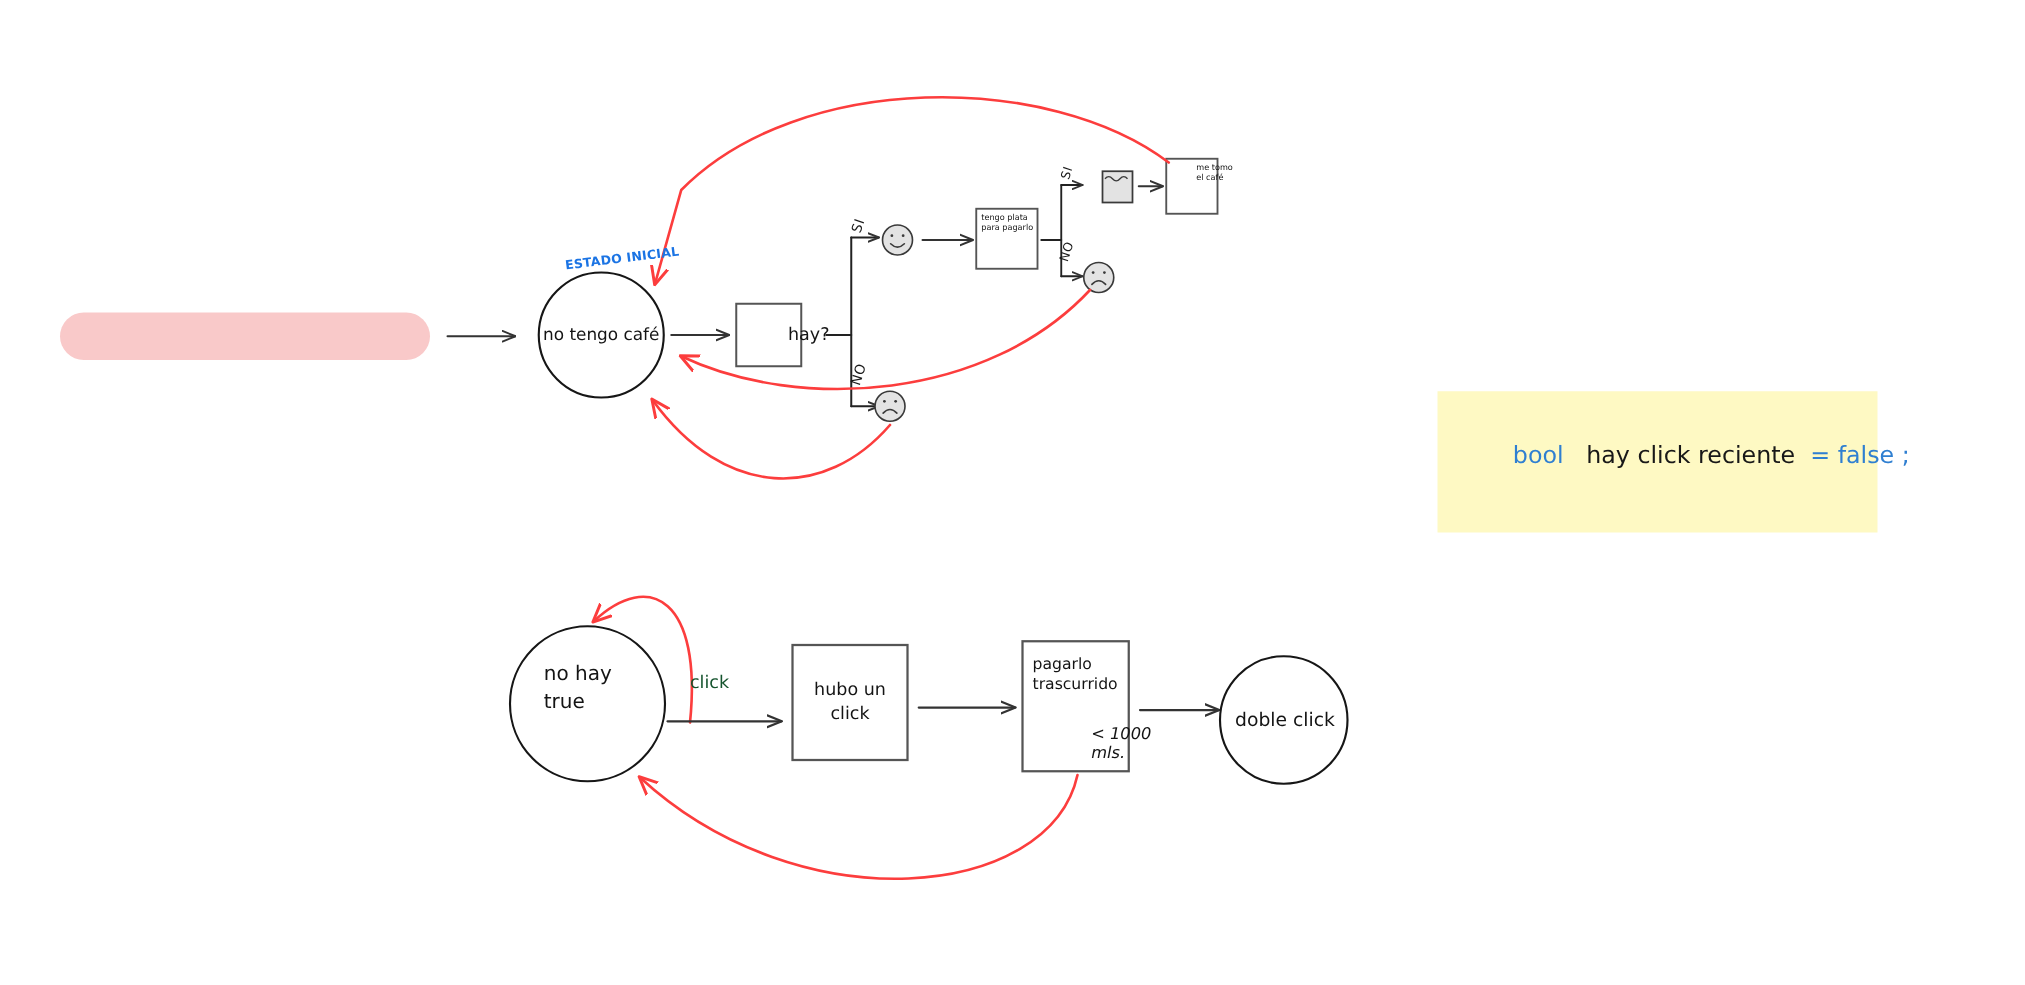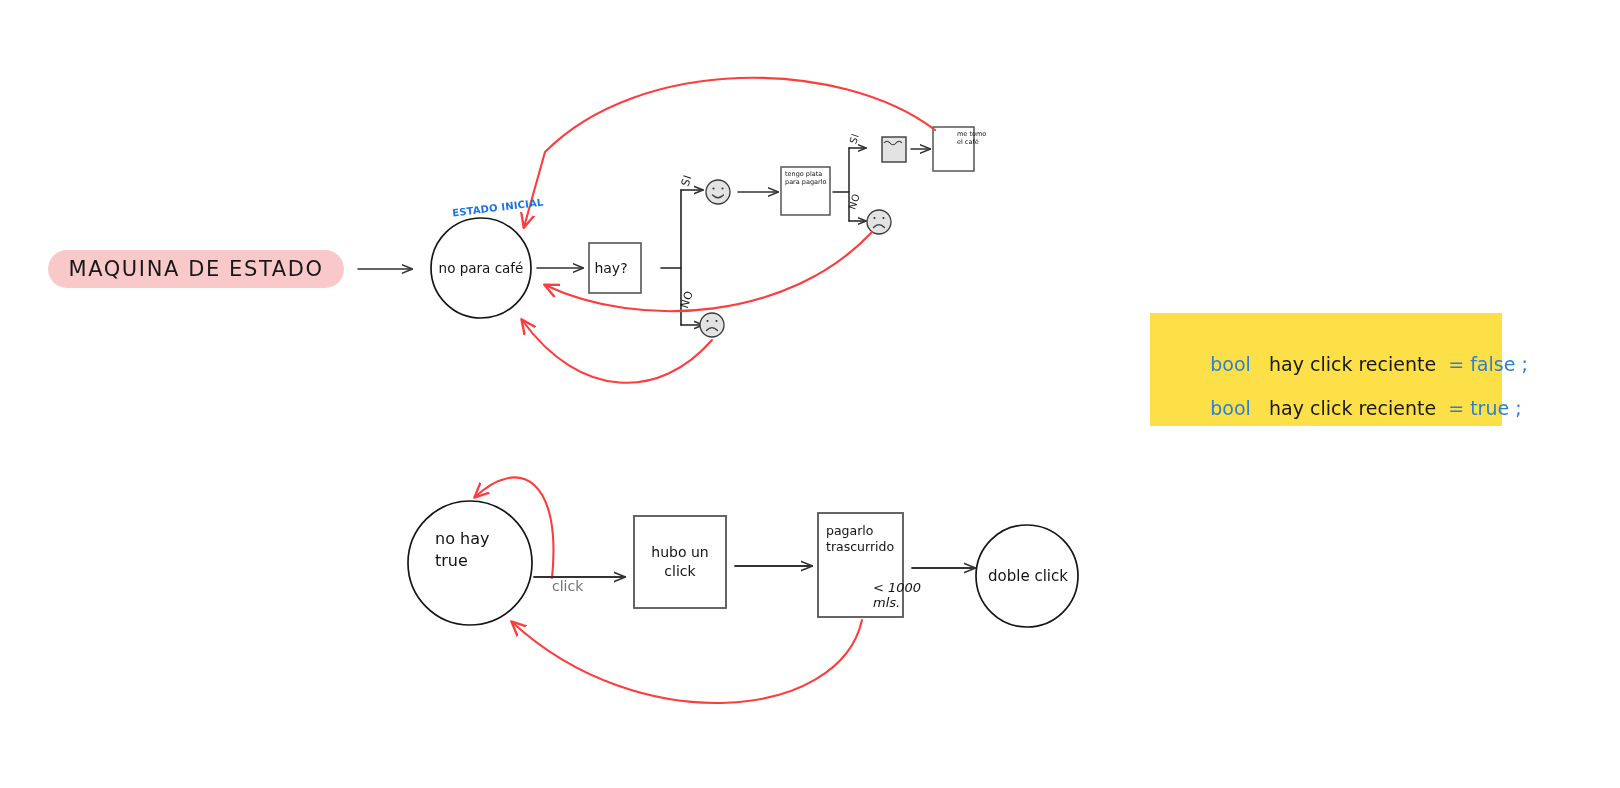--- a/index.html
+++ b/index.html
@@ -104,32 +104,31 @@
     color: #1a1a1a;
     letter-spacing: 0.5px;
   }
   .rot-si  { transform: rotate(-72deg); }
   .rot-no  { transform: rotate(-72deg); }
 
   
   .edge-label {
     position: absolute;
     font-size: 14px;
-    color: #737373;
-    margin-top: 40px;
+    color: #14532d;
   }
 
   
   .code-block {
     position: absolute;
     left: 1150px;
     top: 313px;
     width: 352px;
     height: 113px;
-    background: #fde047;
+    background: #fef9c3;
   }
   .code-line {
     position: absolute;
     font-family: "DejaVu Sans", sans-serif;
     font-size: 19px;
     white-space: pre;
   }
   .kw { color: #2f7fd1; }
   .idn { color: #181818; }
   .val { color: #2f7fd1; }
@@ -267,29 +266,28 @@
     </g>
 
     <g>
       <path d="M 862 620 C 840 720 640 740 512 622" fill="none" stroke="#fc3d3d" stroke-width="2.1" stroke-linecap="round" marker-end="url(#ah-red)"></path>
     </g>
   </svg>
 
   <div class="layer">
 
     <div class="title-pill"></div>
-    <div class="title-text">MAQUINA DE ESTADO</div>
 
     <div class="estado-inicial">ESTADO
 INICIAL</div>
 
-    <div class="circle-label" style="left:431px; top:243px; width:100px; height:50px; font-size:13.5px;">no para
+    <div class="circle-label" style="left:431px; top:243px; width:100px; height:50px; font-size:13.5px;">no tengo
 café</div>
 
-    <div class="box-label" style="left:589px; top:243px; width:44px; height:50px; font-size:14px;">hay?</div>
+    <div class="box-label" style="left:589px; top:243px; width:44px; height:50px; font-size:14px;padding-left:36px;">hay?</div>
 
     <div class="branch-label rot-si" style="left:681px; top:174px;">SI</div>
     <div class="branch-label rot-no" style="left:678px; top:293px;">NO</div>
 
     <div class="box-label tl" style="left:785px; top:170px; width:45px; height:44px; font-size:6.5px; line-height:1.3;">tengo
 plata
 para
 pagarlo</div>
 
     <div class="branch-label rot-si" style="left:849px; top:133px; font-size:10px;">SI</div>
@@ -314,18 +312,15 @@
     <div class="box-label tl" style="left:873px; top:580px; width:70px; font-size:13px;font-style:italic;">&lt; 1000 mls.</div>
 
     <div class="circle-label" style="left:982px; top:552px; width:92px; height:48px; font-size:15px; line-height:1.35;text-align:right;">doble
 click</div>
   </div>
 
   <div class="code-block">
     <div class="code-line" style="left:24px; top:18px;">
       <span class="kw">bool</span><span>   </span><span class="idn">hay click reciente</span><span>  </span><span class="val">= false ;</span>
     </div>
-    <div class="code-line" style="left:24px; top:62px;">
-      <span class="kw">bool</span><span>   </span><span class="idn">hay click reciente</span><span>  </span><span class="val">= true ;</span>
-    </div>
   </div>
 
 </div>
 
 </body></html>

